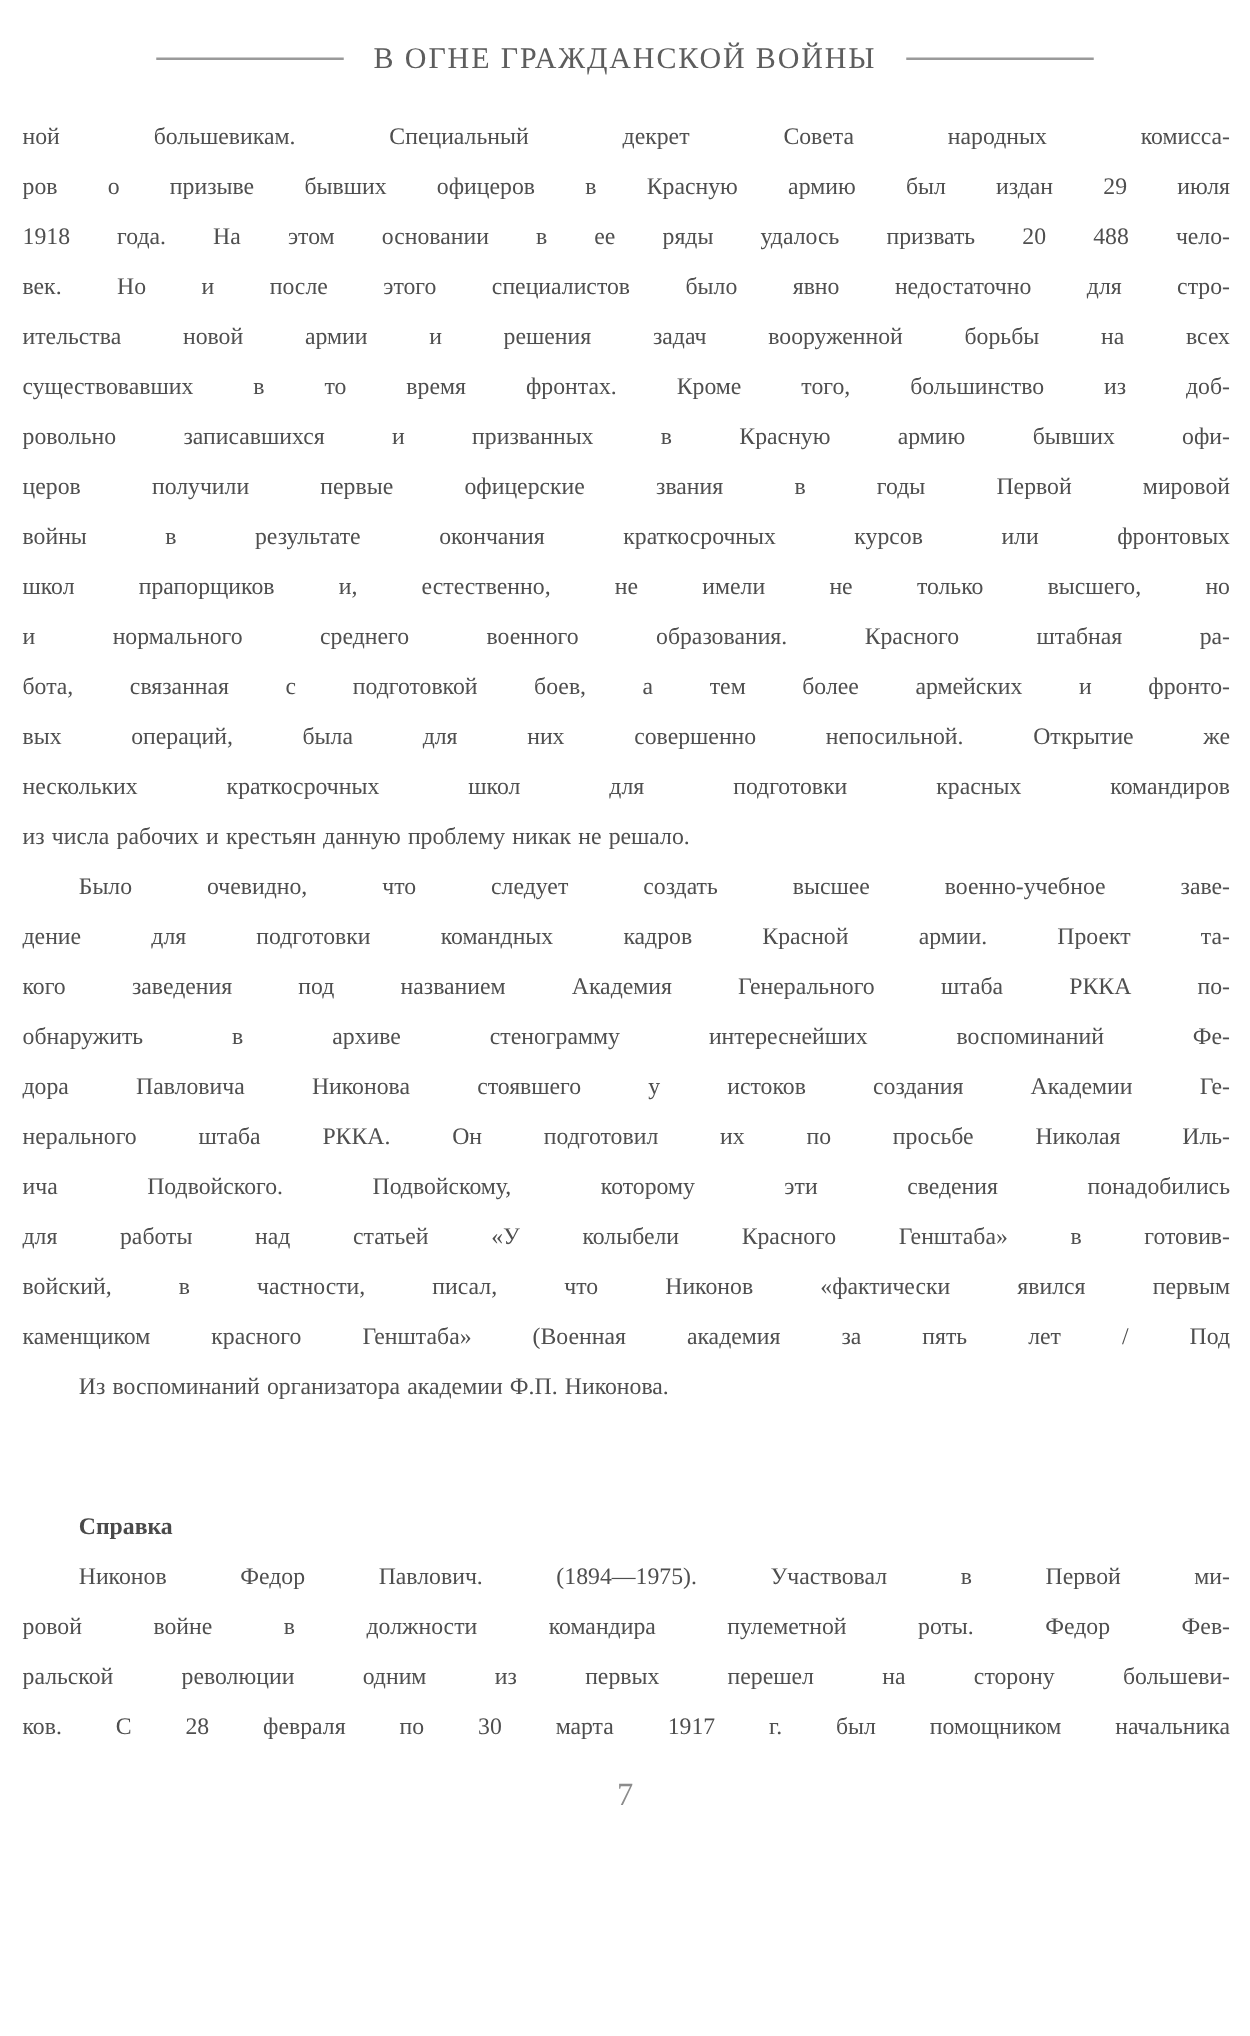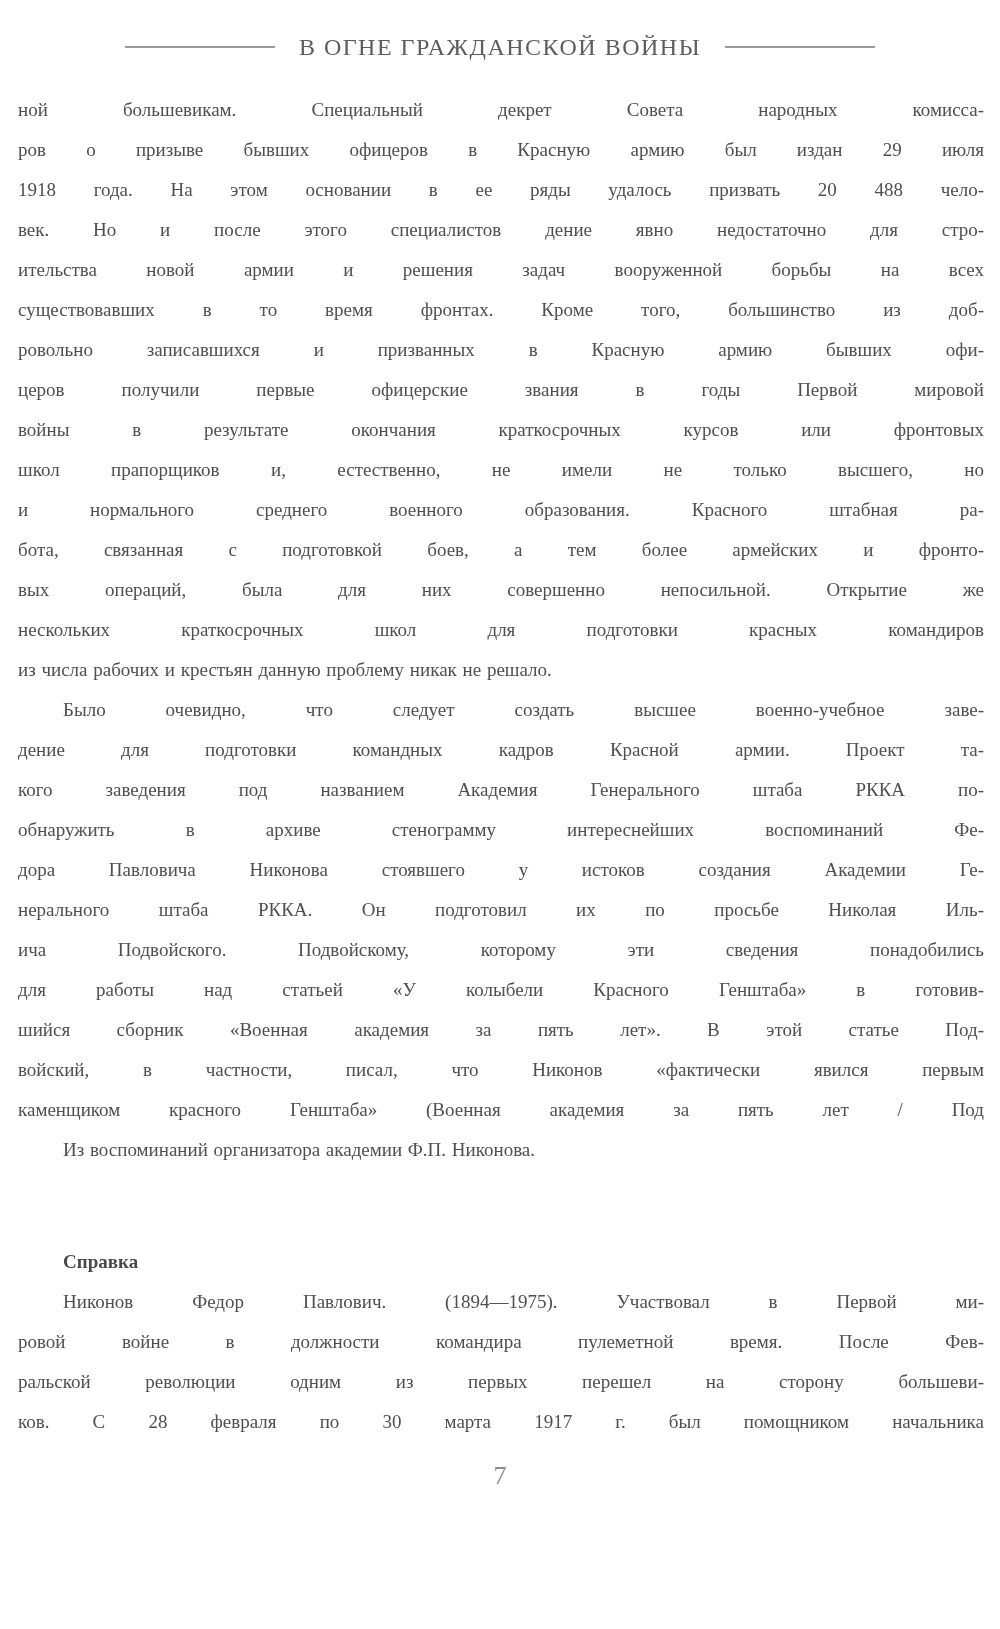--- a/index.html
+++ b/index.html
@@ -66,49 +66,48 @@
   <div class="running-header">
     <span class="rule"></span>
     <span class="header-title">В ОГНЕ ГРАЖДАНСКОЙ ВОЙНЫ</span>
     <span class="rule"></span>
   </div>
 
   <div class="text-block">
     <div class="line">ной большевикам. Специальный декрет Совета народных комисса-</div>
     <div class="line">ров о призыве бывших офицеров в Красную армию был издан 29 июля</div>
     <div class="line">1918 года. На этом основании в ее ряды удалось призвать 20 488 чело-</div>
-    <div class="line">век. Но и после этого специалистов дение явно недостаточно для стро-</div>
+    <div class="line">век. Но и после этого специалистов было явно недостаточно для стро-</div>
     <div class="line">ительства новой армии и решения задач вооруженной борьбы на всех</div>
     <div class="line">существовавших в то время фронтах. Кроме того, большинство из доб-</div>
     <div class="line">ровольно записавшихся и призванных в Красную армию бывших офи-</div>
     <div class="line">церов получили первые офицерские звания в годы Первой мировой</div>
     <div class="line">войны в результате окончания краткосрочных курсов или фронтовых</div>
     <div class="line">школ прапорщиков и, естественно, не имели не только высшего, но</div>
     <div class="line">и нормального среднего военного образования. Красного штабная ра-</div>
     <div class="line">бота, связанная с подготовкой боев, а тем более армейских и фронто-</div>
     <div class="line">вых операций, была для них совершенно непосильной. Открытие же</div>
     <div class="line">нескольких краткосрочных школ для подготовки красных командиров</div>
     <div class="line end">из числа рабочих и крестьян данную проблему никак не решало.</div>
     <div class="line ind">Было очевидно, что следует создать высшее военно-учебное заве-</div>
     <div class="line">дение для подготовки командных кадров Красной армии. Проект та-</div>
     <div class="line">кого заведения под названием Академия Генерального штаба РККА по-</div>
     <div class="line">обнаружить в архиве стенограмму интереснейших воспоминаний Фе-</div>
     <div class="line">дора Павловича Никонова стоявшего у истоков создания Академии Ге-</div>
     <div class="line">нерального штаба РККА. Он подготовил их по просьбе Николая Иль-</div>
     <div class="line">ича Подвойского. Подвойскому, которому эти сведения понадобились</div>
     <div class="line">для работы над статьей «У колыбели Красного Генштаба» в готовив-</div>
-    <div class="line">шийся сборник «Военная академия за пять лет». В этой статье Под-</div>
     <div class="line">войский, в частности, писал, что Никонов «фактически явился первым</div>
     <div class="line">каменщиком красного Генштаба» (Военная академия за пять лет / Под</div>
     <div class="line end ind">Из воспоминаний организатора академии Ф.П. Никонова.</div>
 
     <div class="ref-block">
       <div class="line end ind ref-heading">Справка</div>
       <div class="line ind ref-line">Никонов Федор Павлович. (1894—1975). Участвовал в Первой ми-</div>
-      <div class="line ref-line">ровой войне в должности командира пулеметной время. После Фев-</div>
+      <div class="line ref-line">ровой войне в должности командира пулеметной роты. Федор Фев-</div>
       <div class="line ref-line">ральской революции одним из первых перешел на сторону большеви-</div>
       <div class="line ref-line">ков. С 28 февраля по 30 марта 1917 г. был помощником начальника</div>
     </div>
   </div>
 
   <div class="page-number">7</div>
 
 </div>
 
 </body></html>

